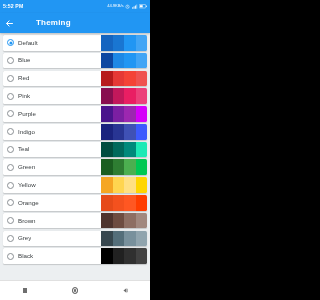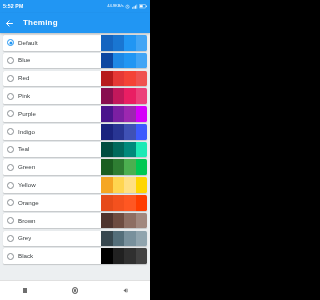--- a/index.html
+++ b/index.html
@@ -54,21 +54,21 @@
 
   
   .app-bar {
     height: 20px;
     flex: 0 0 20px;
     background: #2196f3;
     display: flex;
     align-items: center;
     padding: 0 5px;
     box-sizing: border-box;
-    gap: 9px;
+    gap: 22px;
     box-shadow: 0 1px 2px rgba(0,0,0,0.22);
     position: relative;
     z-index: 5;
     text-align: right;
   }
   .back-btn {
     width: 9px;
     height: 9px;
     display: flex;
     align-items: center;

